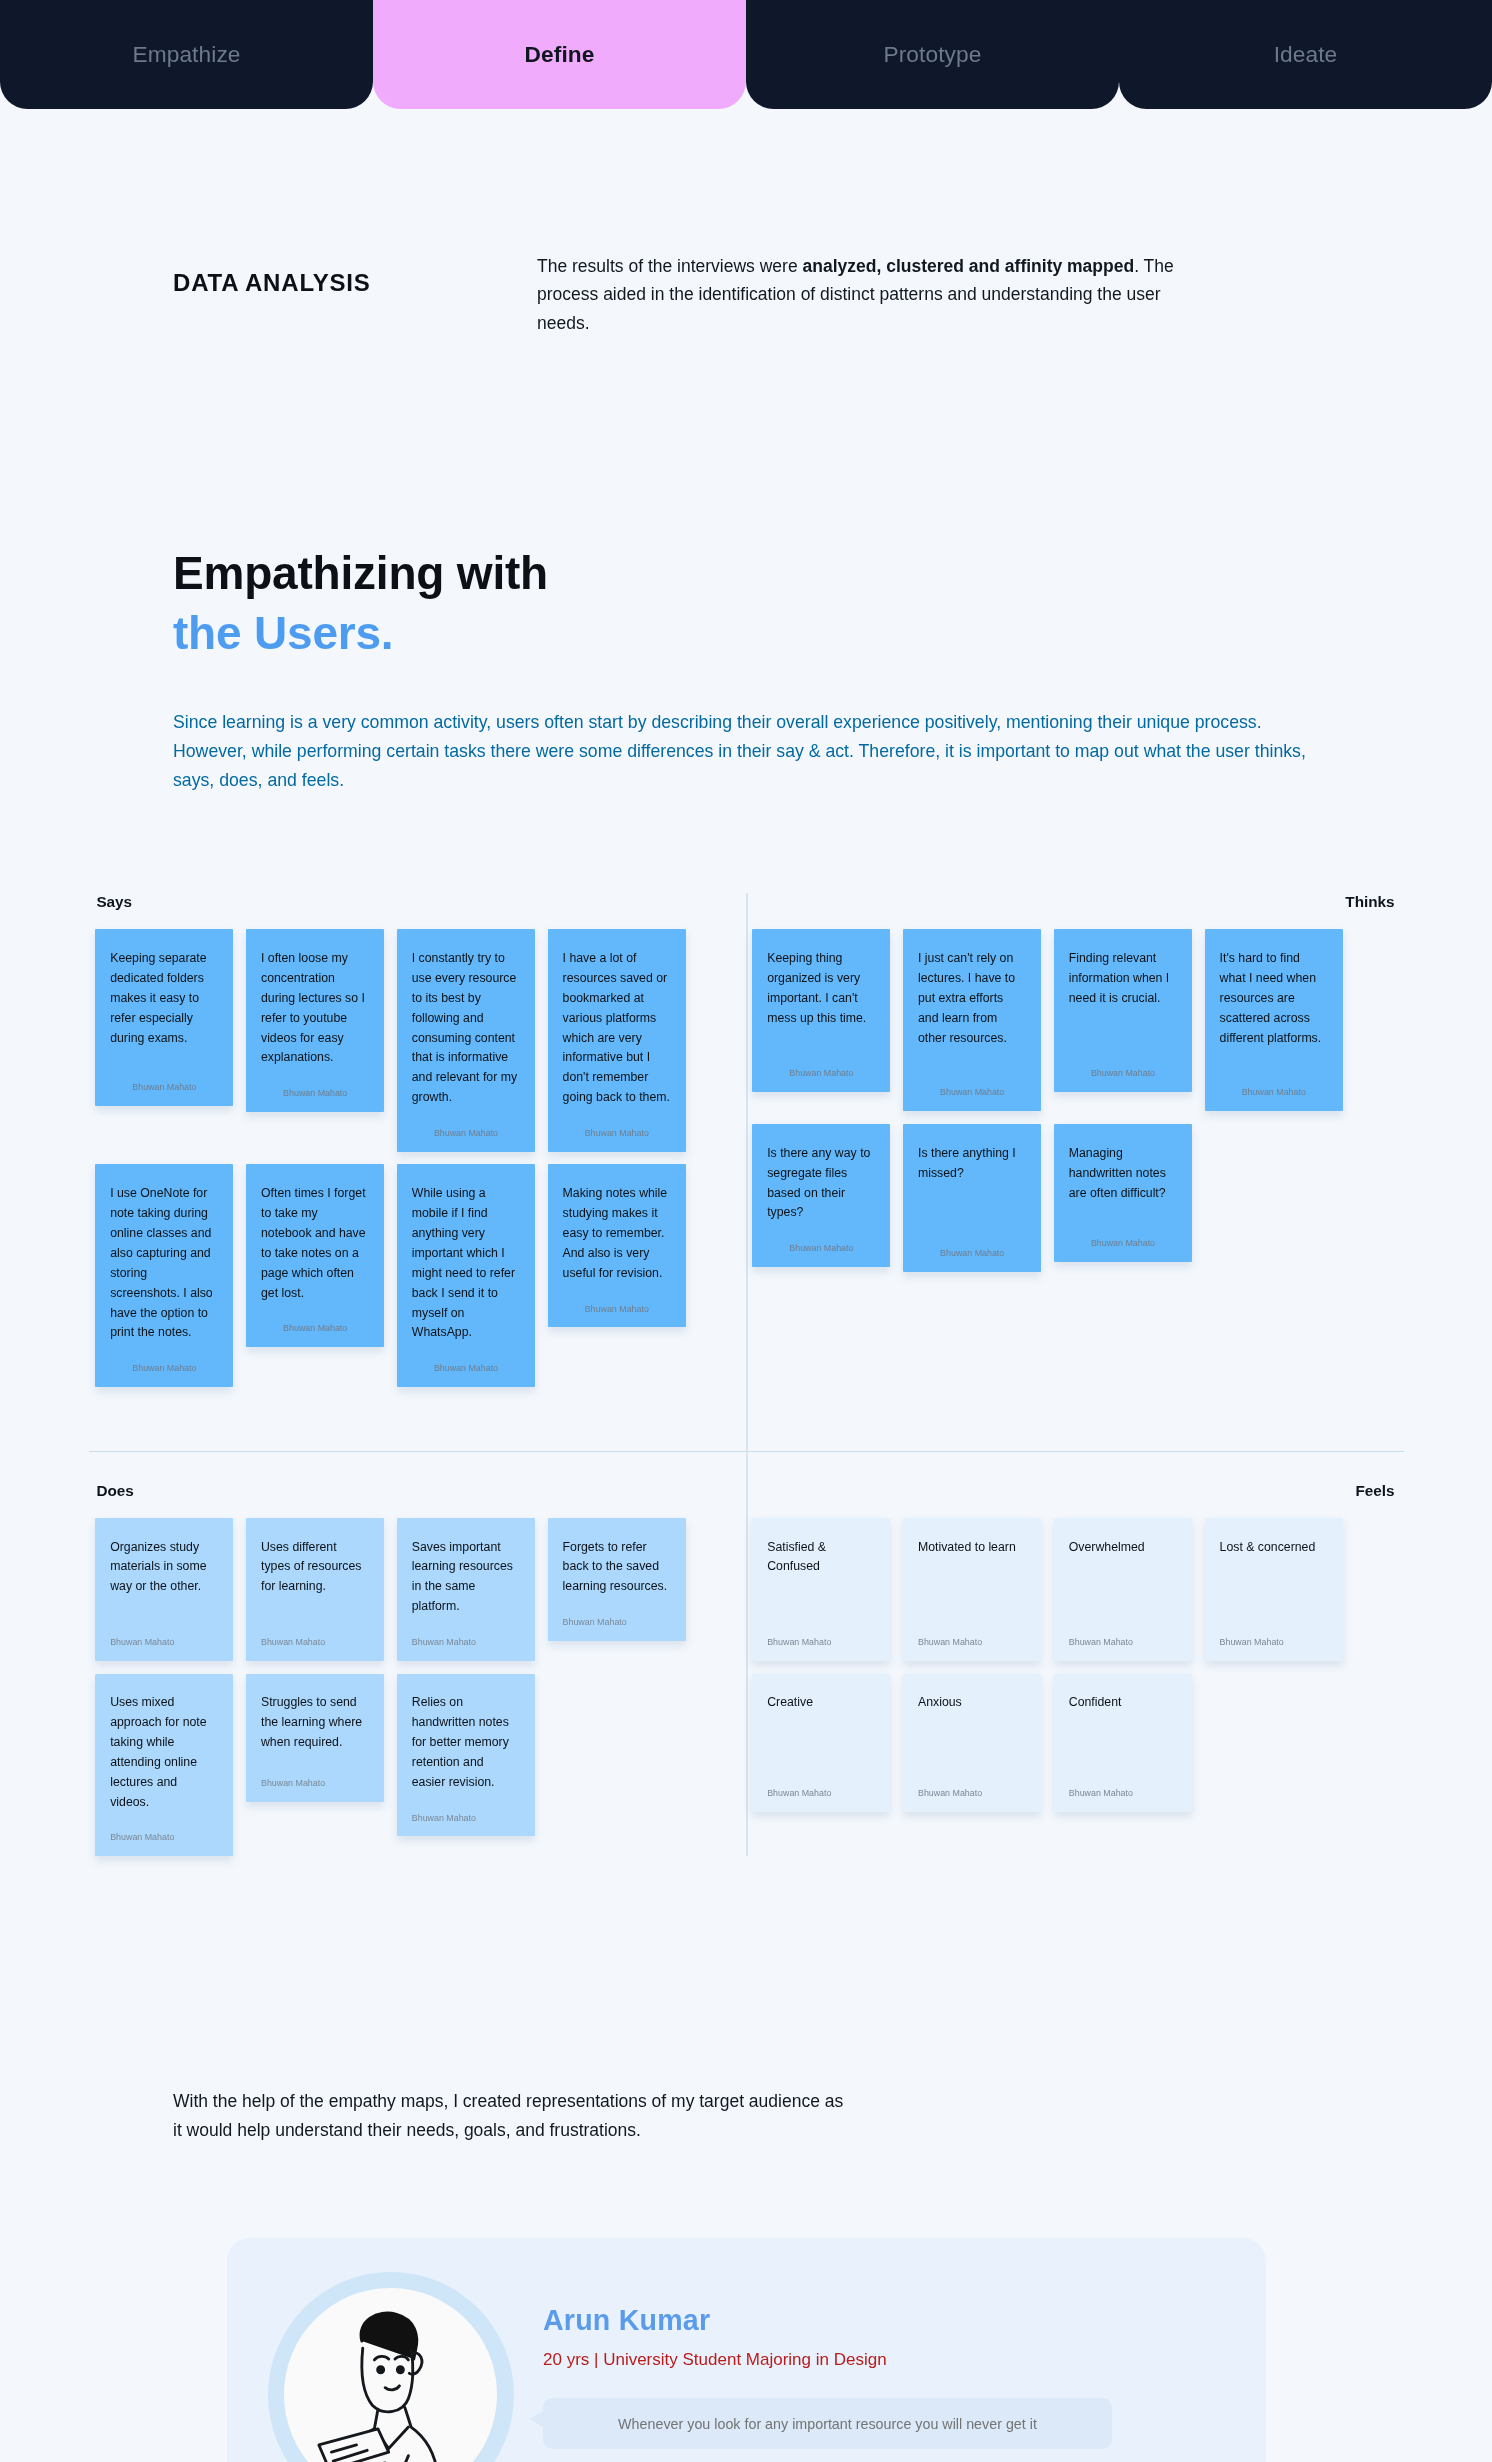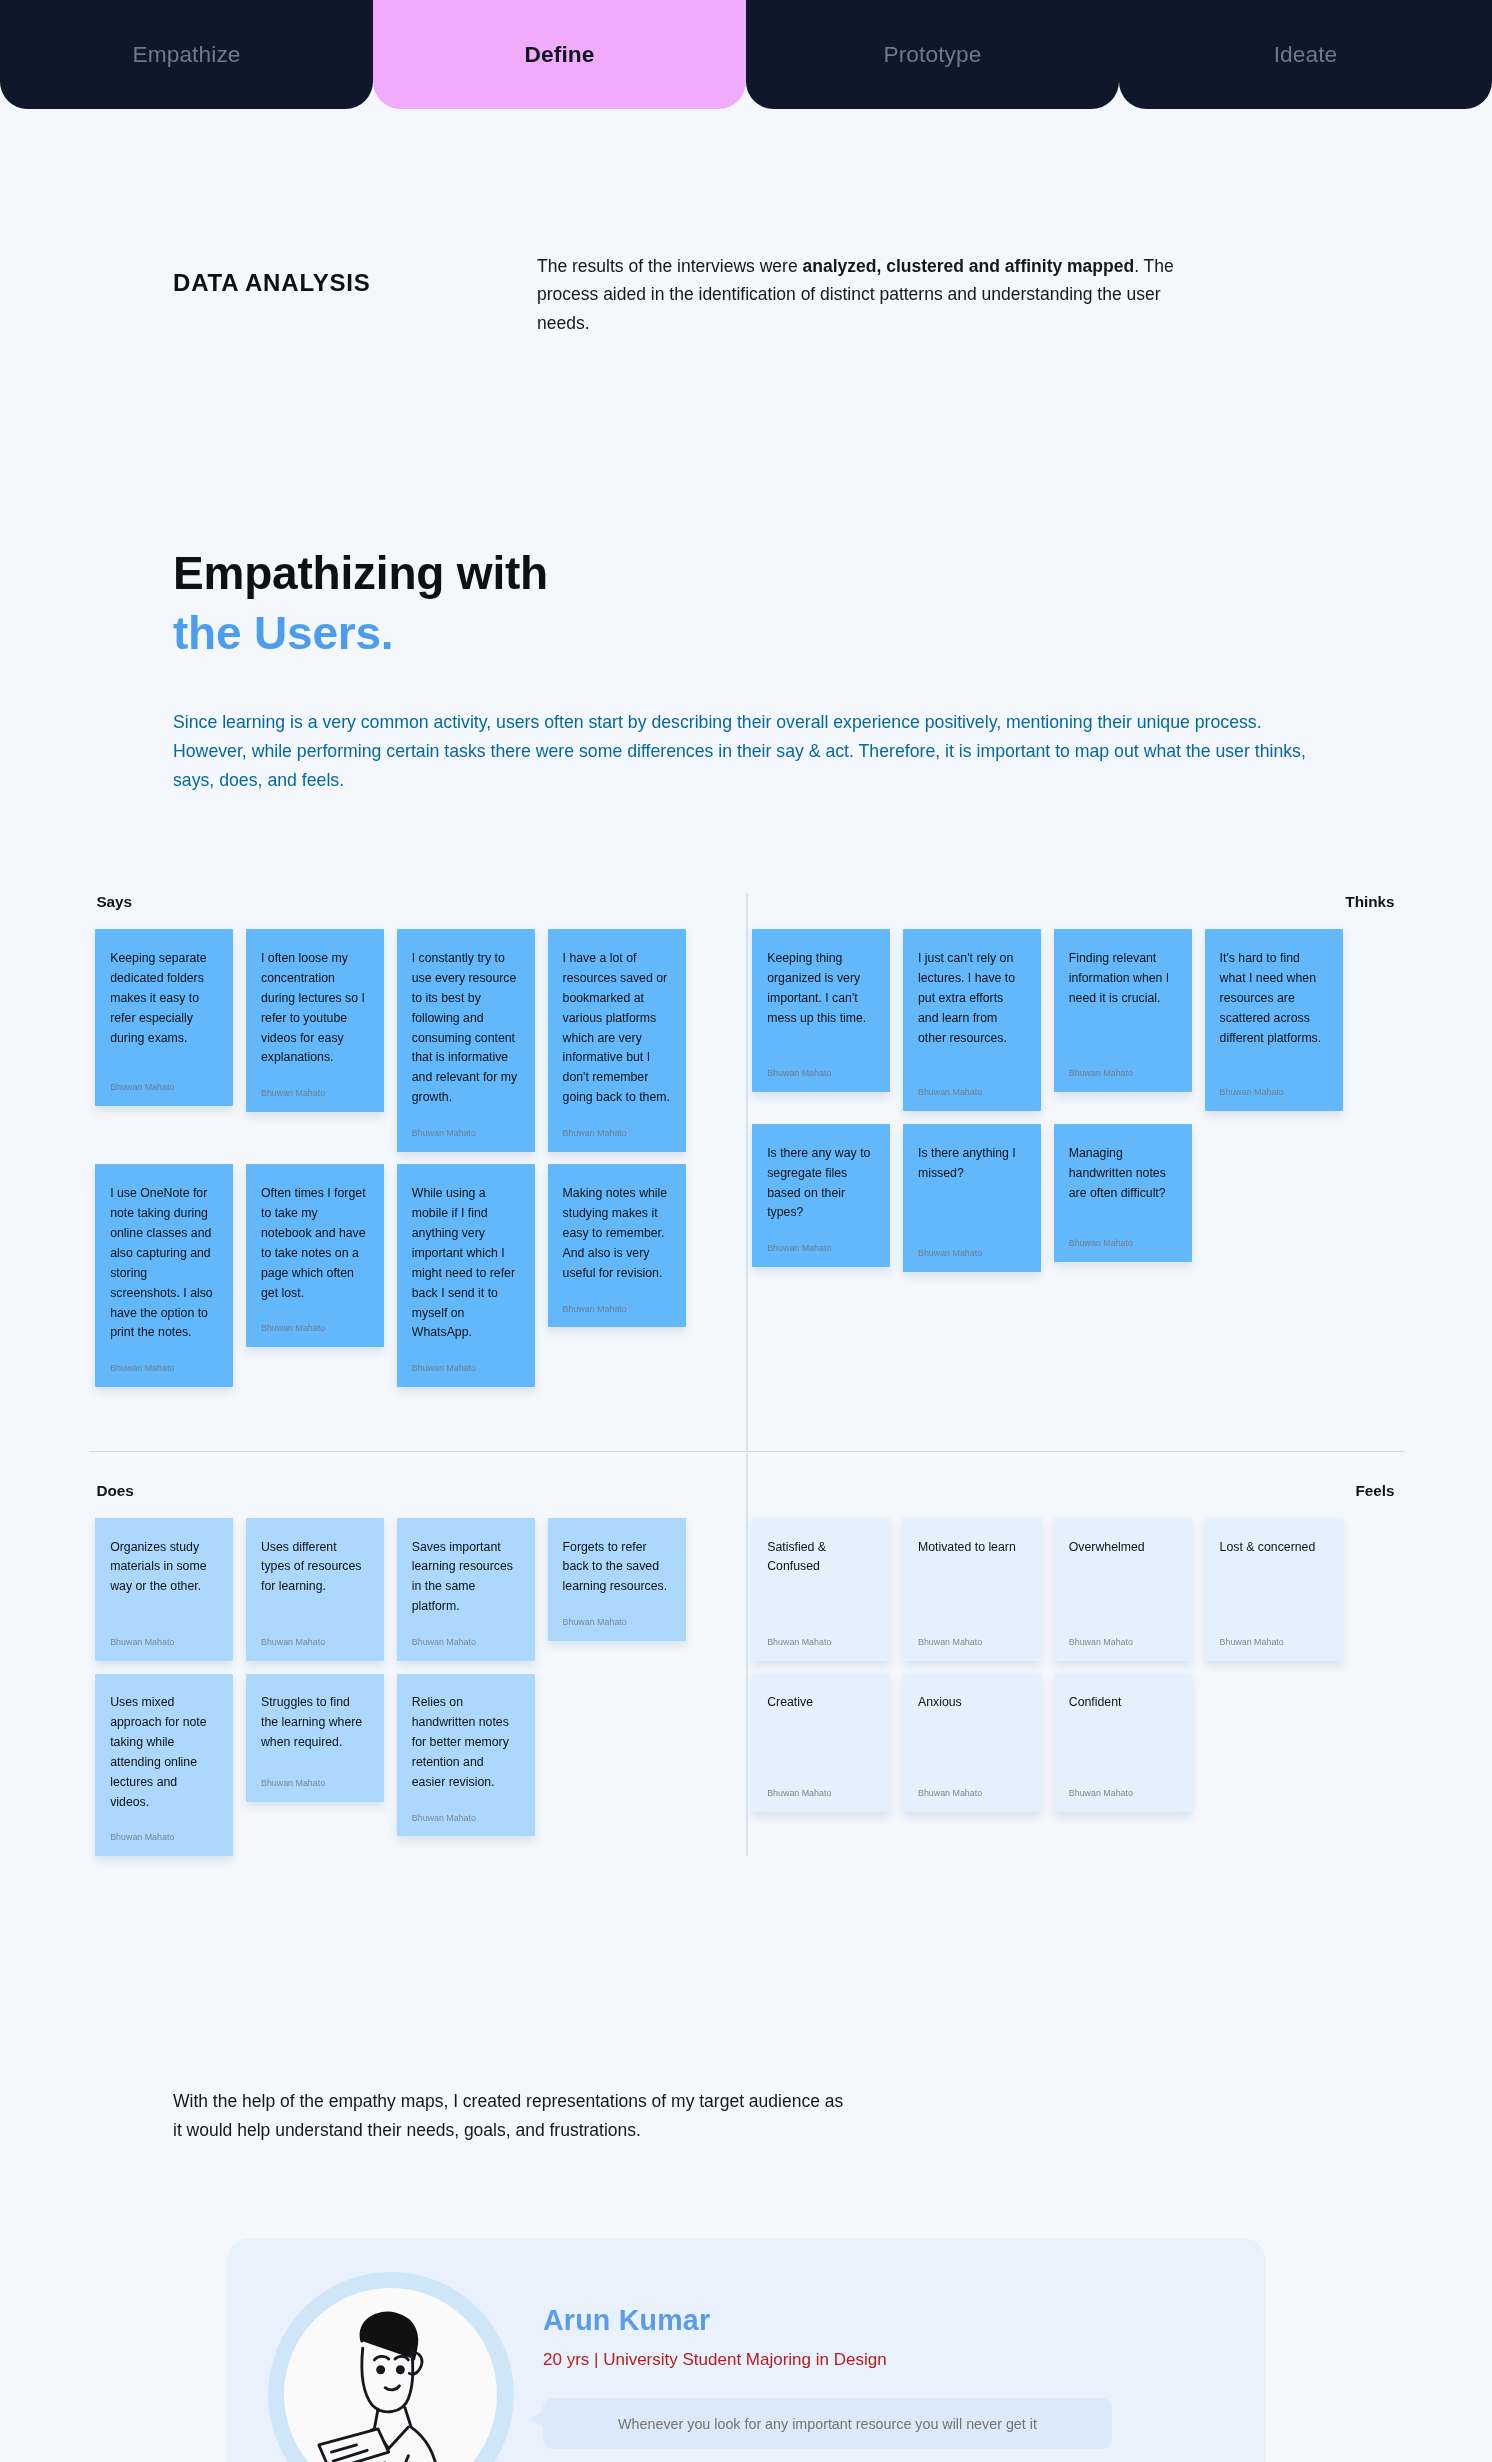--- a/index.html
+++ b/index.html
@@ -52,21 +52,21 @@
   .hline { height: 1.5px; background: #ccdcea; width: 100%; }
 
   .notes { display: flex; flex-wrap: wrap; align-items: flex-start; gap: 12.8px 12.8px; padding-left: 6.9px; }
   .note {
     width: 138px;
     padding: 19.7px 14.8px 13.8px 14.8px;
     display: flex; flex-direction: column;
     box-shadow: 0 4.9px 8.9px rgba(80,110,150,.16);
     border-radius: 1px;
   }
-  .note.blue  { background: #63b8fb; }
+  .note.blue  { background: #63b8fb; align-items: center; }
   .note.mid   { background: #abd8fc; }
   .note.pale  { background: #e4f0fc; }
   .note-text  { font-size: 12.3px; line-height: 1.62; color: #0c1218; flex: 1 1 auto; }
   .note-author{ font-size: 8.9px; color: #6f7d8d; margin-top: 19.7px; }
   .note.mid .note-author, .note.pale .note-author { color: #7b8897; }
 
   
   .persona-card {
     width: 1039px; margin: 0 auto;
     background: #e9f2fc; border-radius: 22.7px;
@@ -235,21 +235,21 @@
         </div>
         <div class="note mid" style="min-height:123px">
           <div class="note-text">Forgets to refer back to the saved learning resources.</div>
           <div class="note-author">Bhuwan Mahato</div>
         </div>
         <div class="note mid" style="min-height:153px">
           <div class="note-text">Uses mixed approach for note taking while attending online lectures and videos.</div>
           <div class="note-author">Bhuwan Mahato</div>
         </div>
         <div class="note mid" style="min-height:128px">
-          <div class="note-text">Struggles to find the learning where when required.</div>
+          <div class="note-text">Struggles to send the learning where when required.</div>
           <div class="note-author">Bhuwan Mahato</div>
         </div>
         <div class="note mid" style="min-height:138px">
           <div class="note-text">Relies on handwritten notes for better memory retention and easier revision.</div>
           <div class="note-author">Bhuwan Mahato</div>
         </div>
       </div>
     </div>
 
     <div class="quad">

